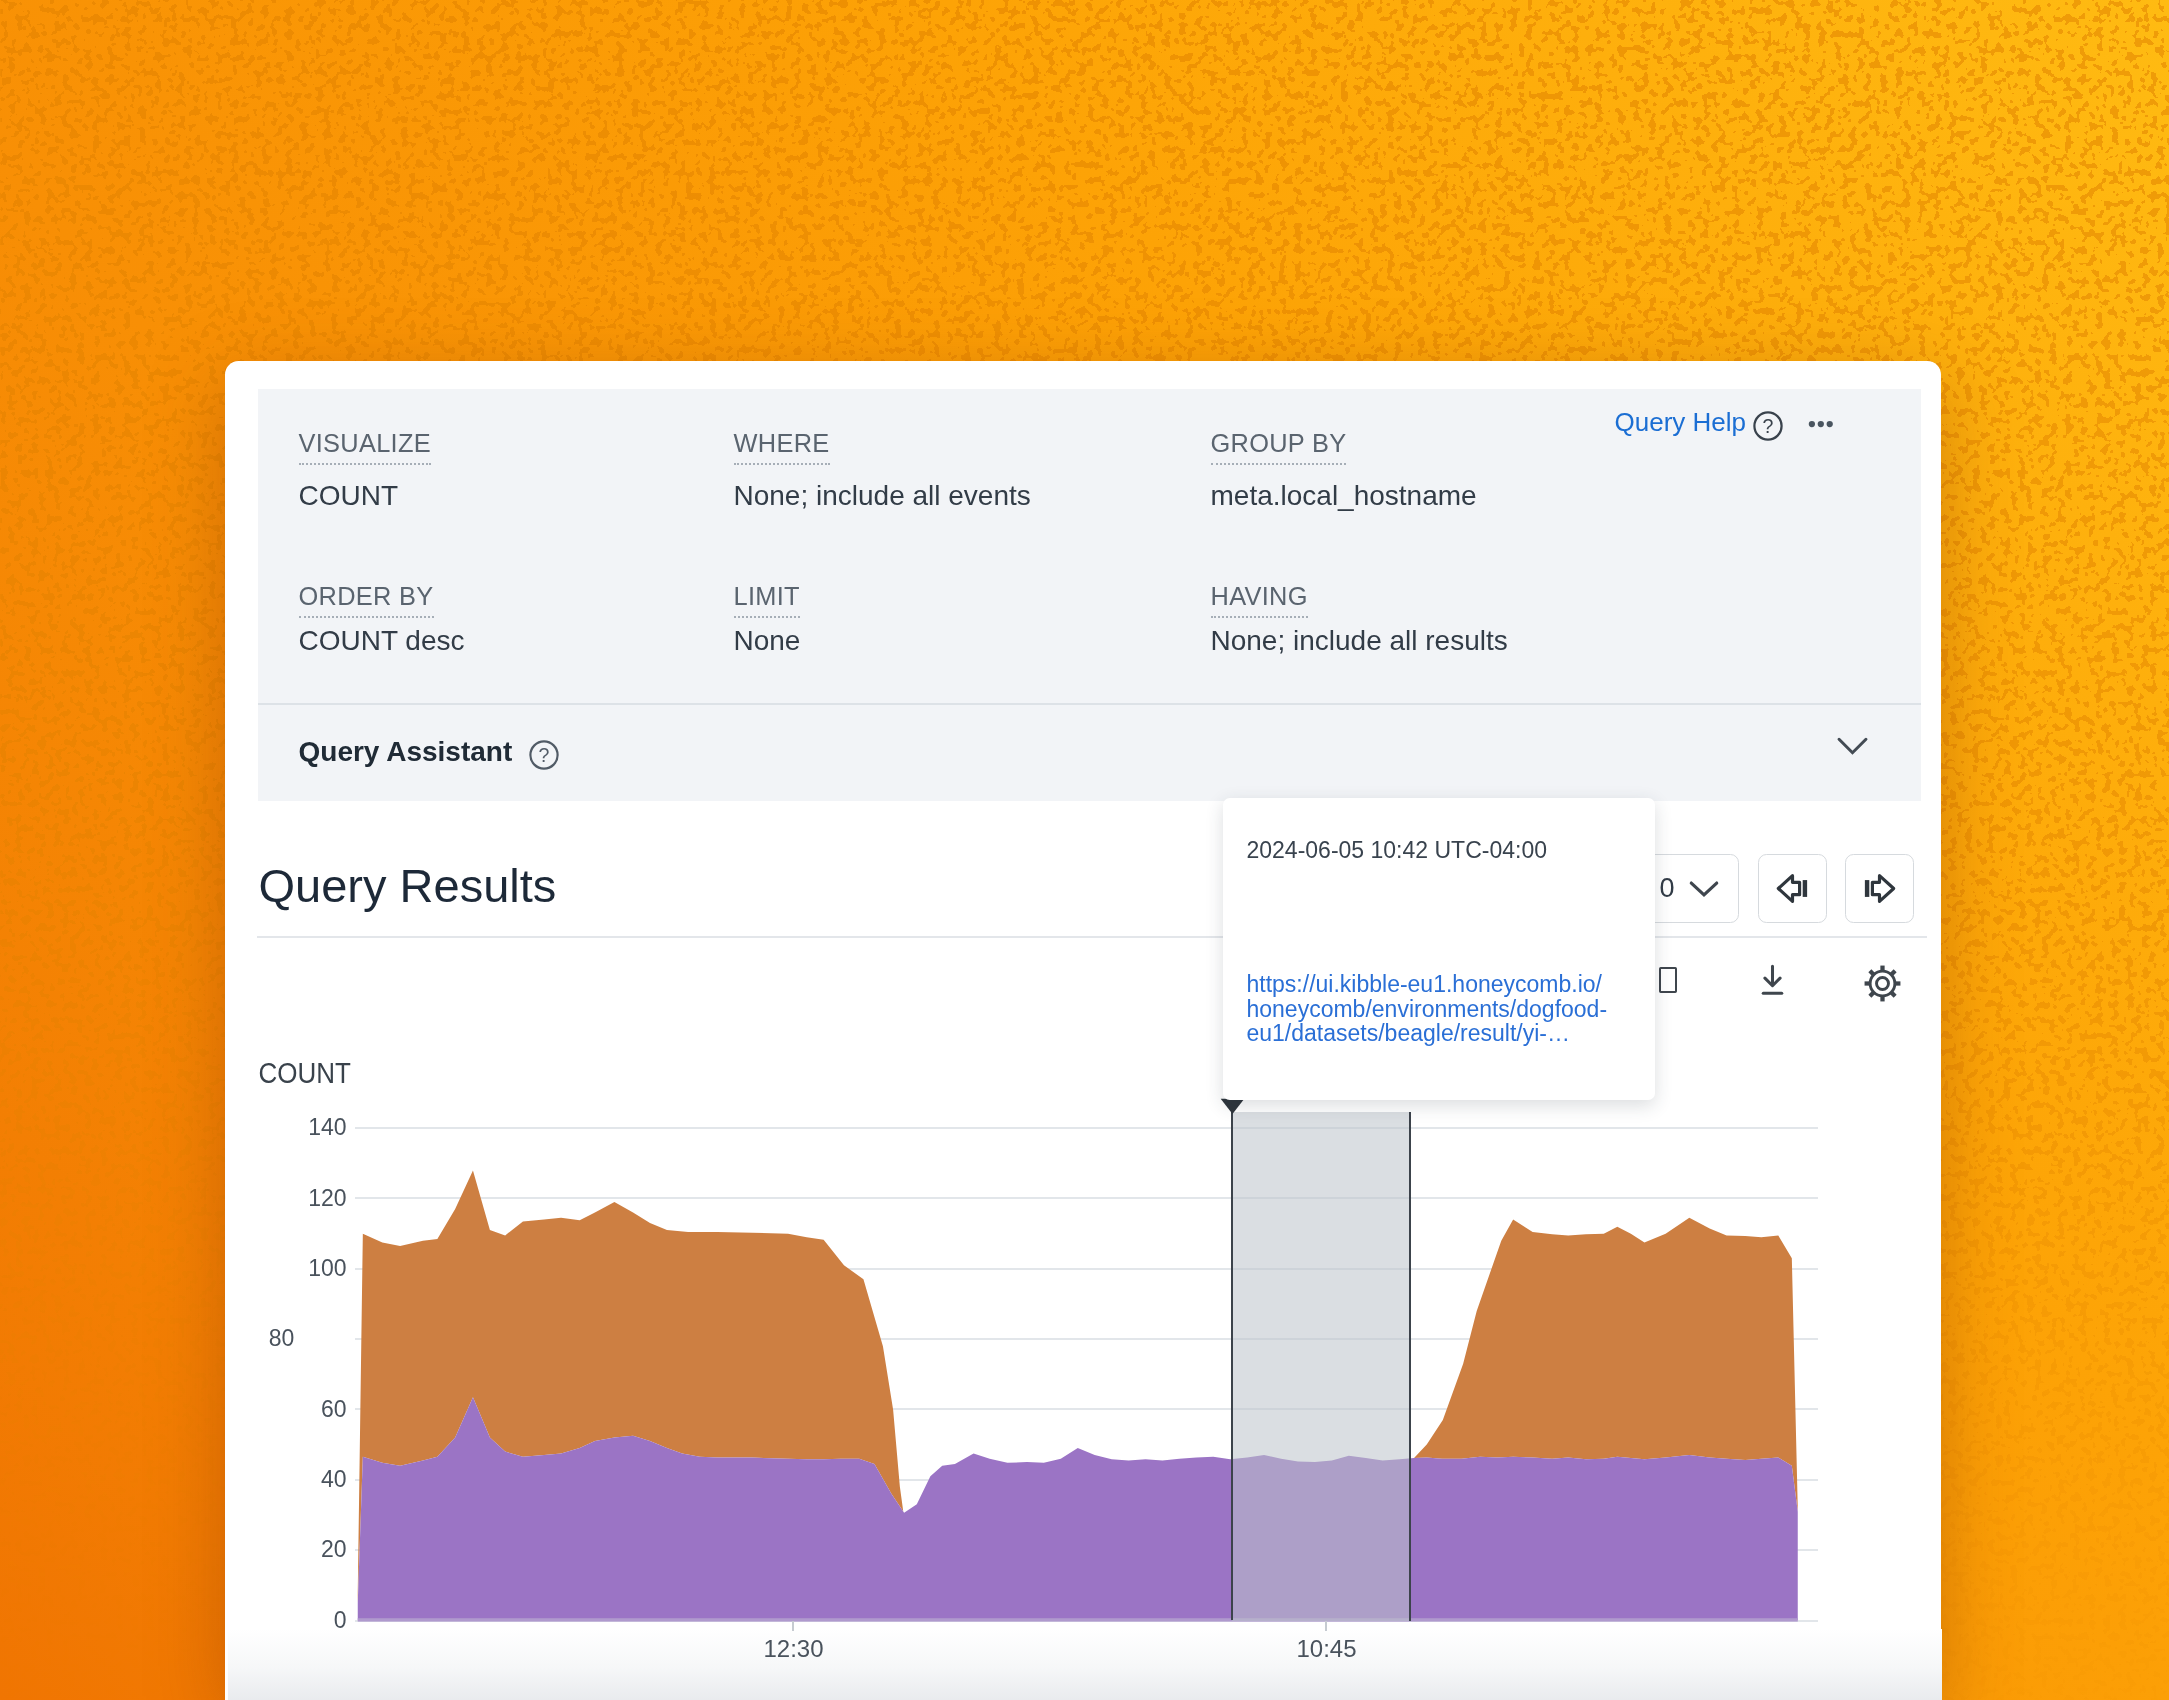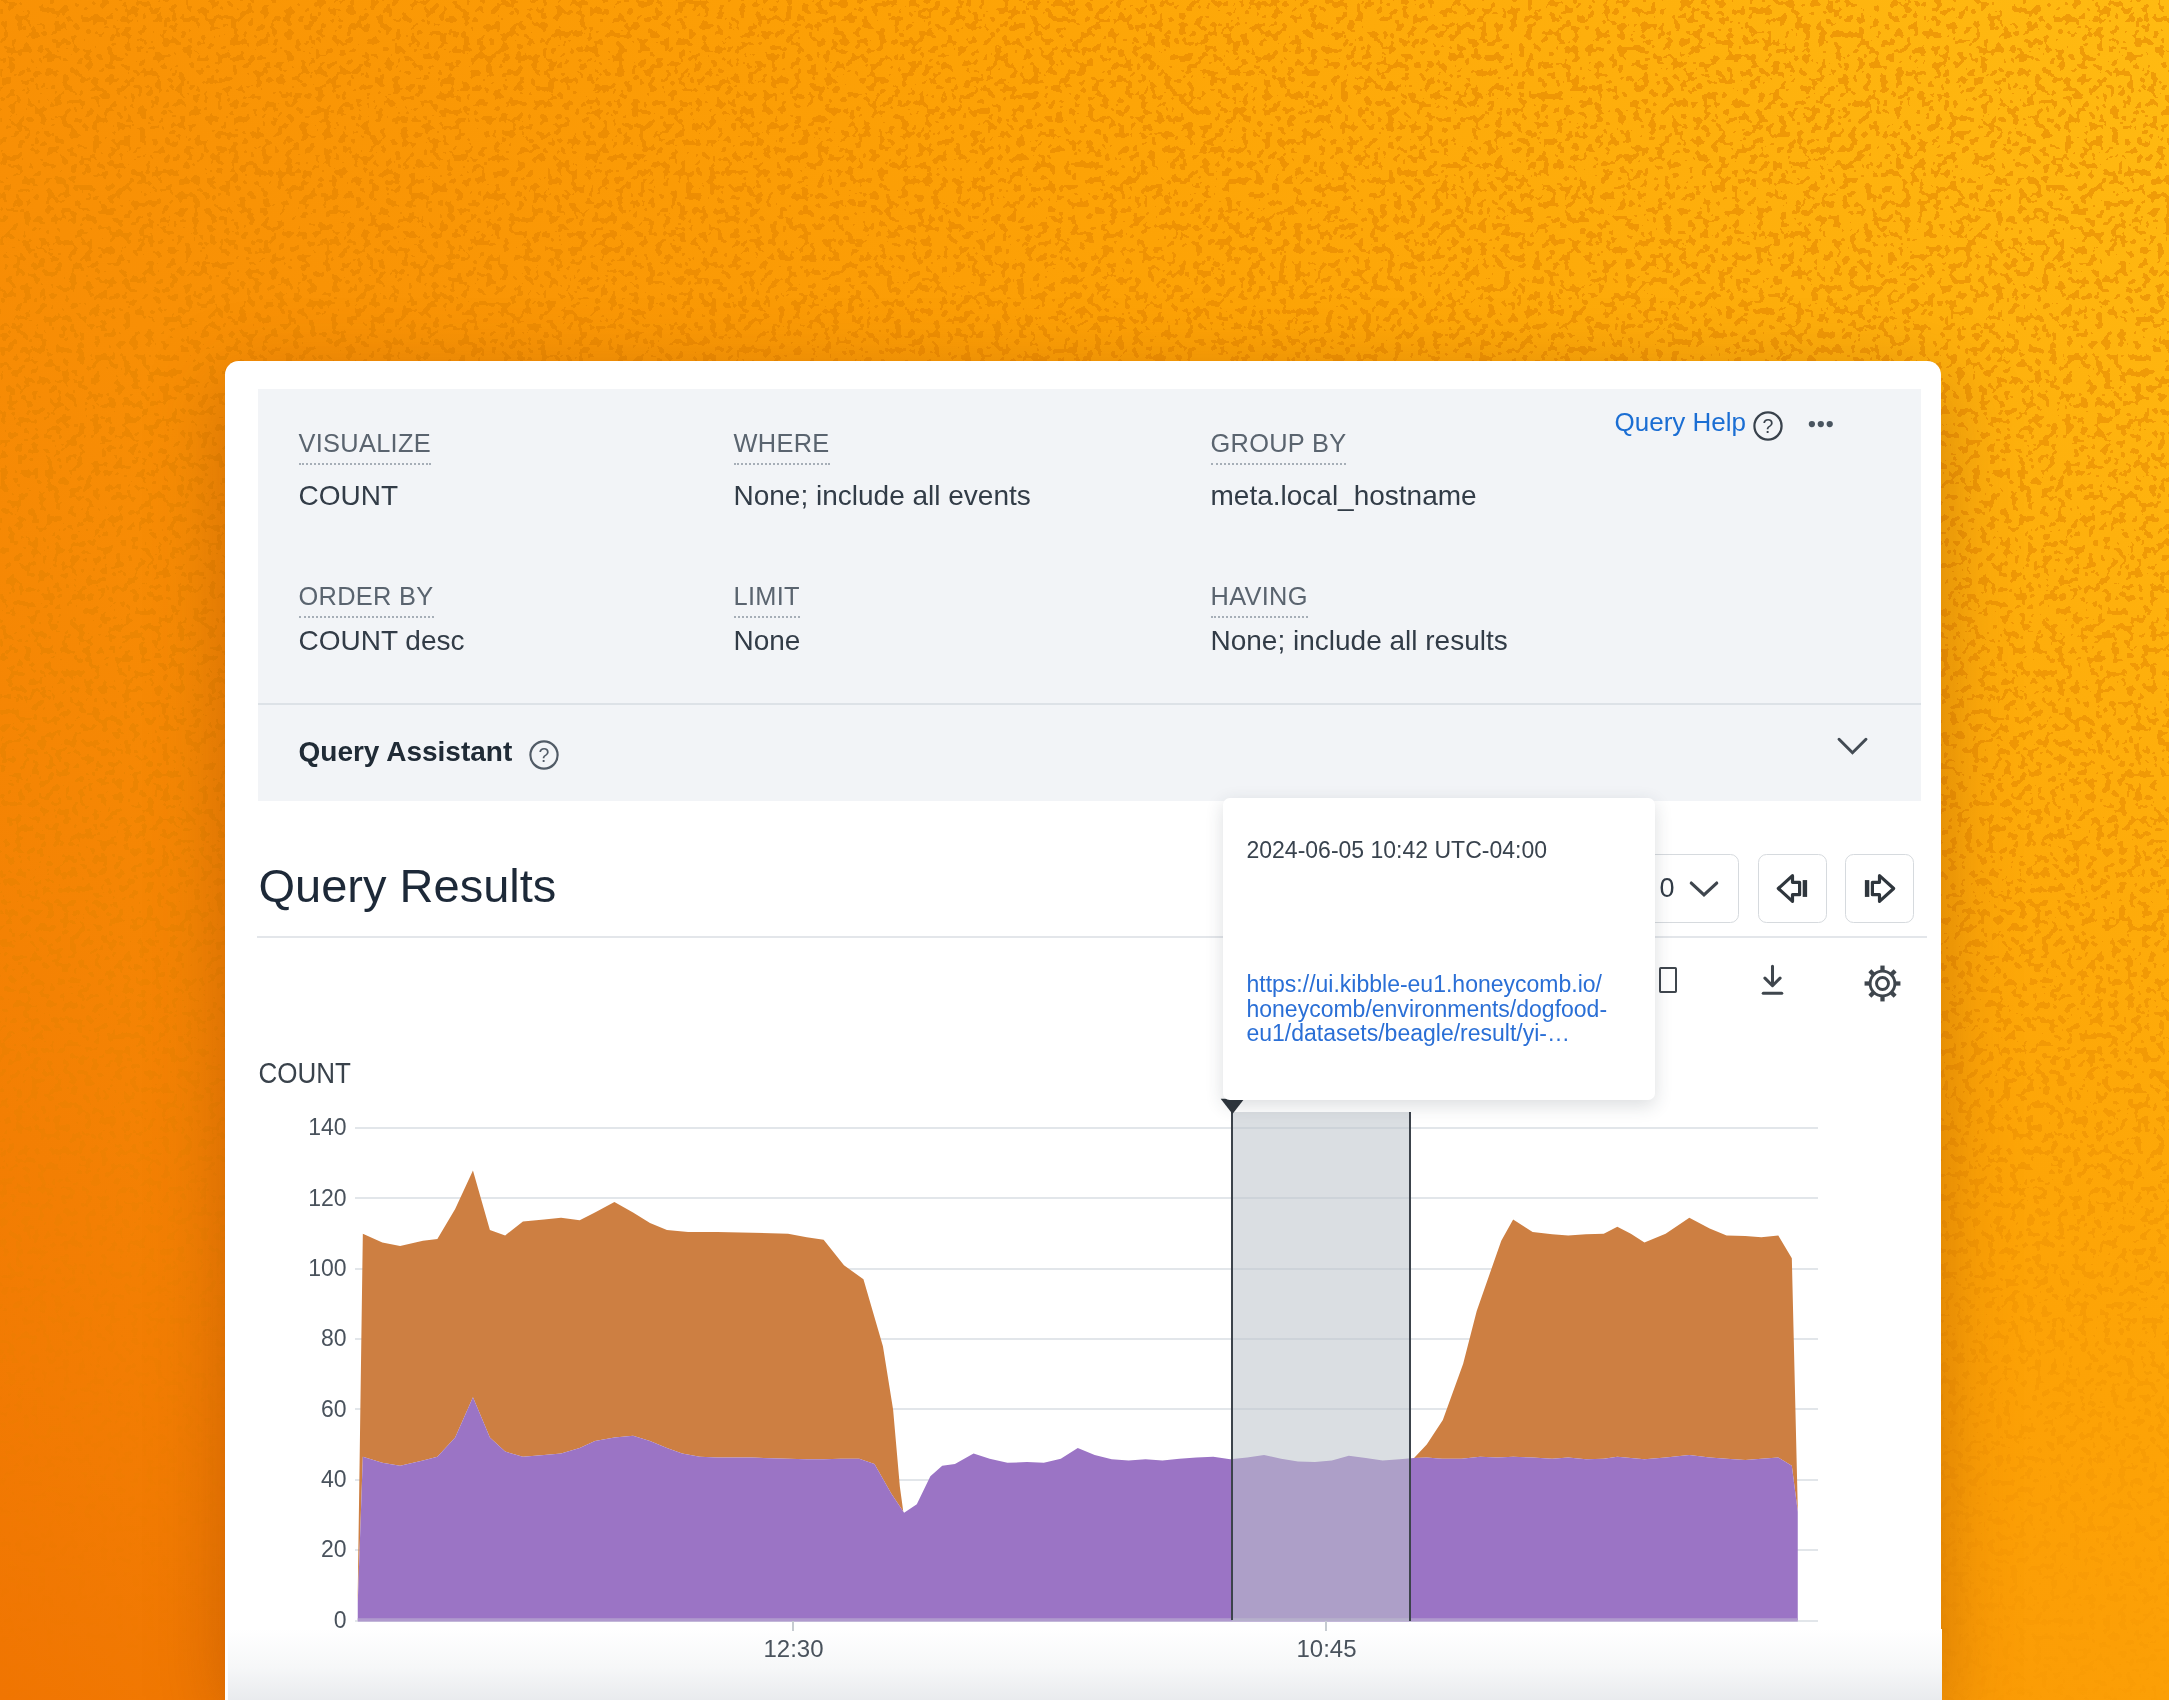--- a/index.html
+++ b/index.html
@@ -145,21 +145,21 @@
 
   <div id="footer"></div>
 
   <div class="grid" style="top:761px;"></div>
       <div class="ylab" style="left:17px;top:749px;">140</div>
   <div class="grid" style="top:831px;"></div>
       <div class="ylab" style="left:17px;top:820px;">120</div>
   <div class="grid" style="top:902px;"></div>
       <div class="ylab" style="left:17px;top:890px;">100</div>
   <div class="grid" style="top:972px;"></div>
-      <div class="ylab" style="left:17px;top:960px;">80</div>
+      <div class="ylab" style="left:3px;top:960px;text-align:center;">80</div>
   <div class="grid" style="top:1042px;"></div>
       <div class="ylab" style="left:17px;top:1031px;">60</div>
   <div class="grid" style="top:1113px;"></div>
       <div class="ylab" style="left:17px;top:1101px;">40</div>
   <div class="grid" style="top:1183px;"></div>
       <div class="ylab" style="left:17px;top:1171px;">20</div>
   <div class="grid" style="top:1254px;"></div>
       <div class="ylab" style="left:17px;top:1242px;">0</div>
 
   <svg class="abs" style="left:119px;top:719px;" width="1492" height="576" viewBox="0 0 1760 680">

